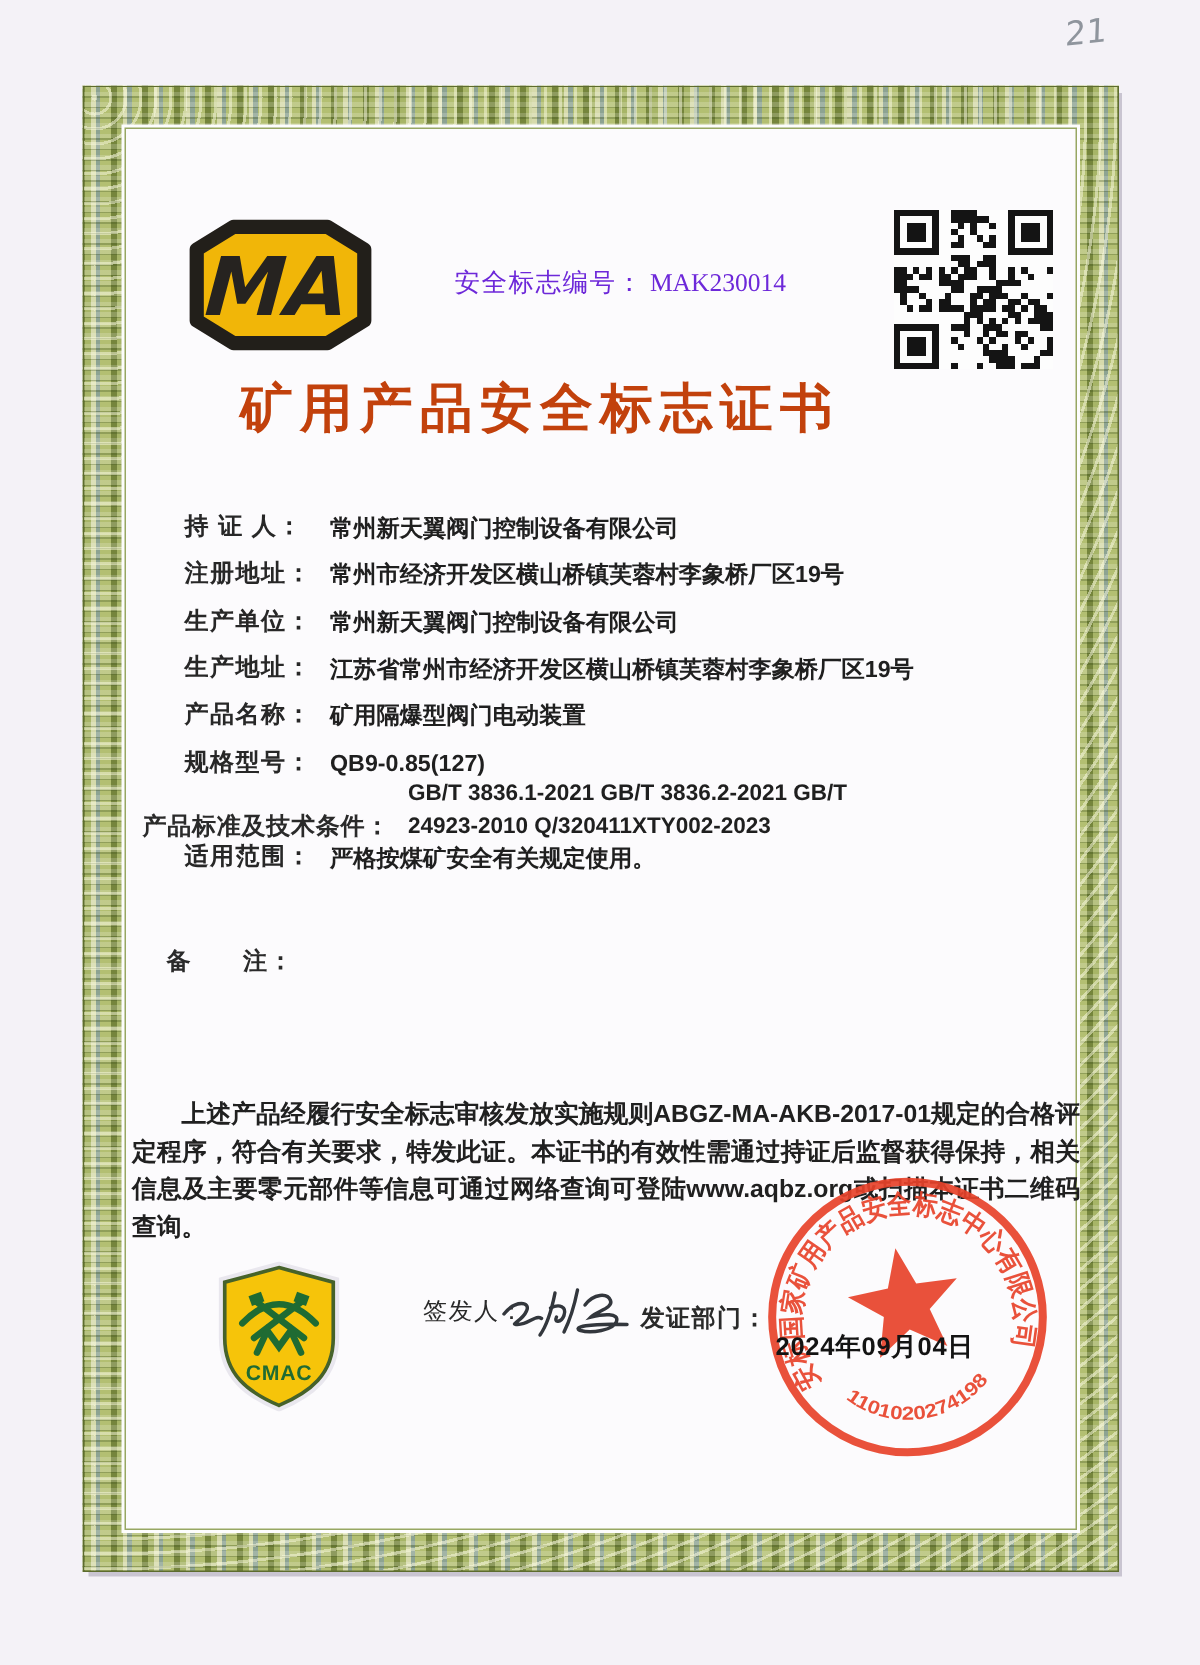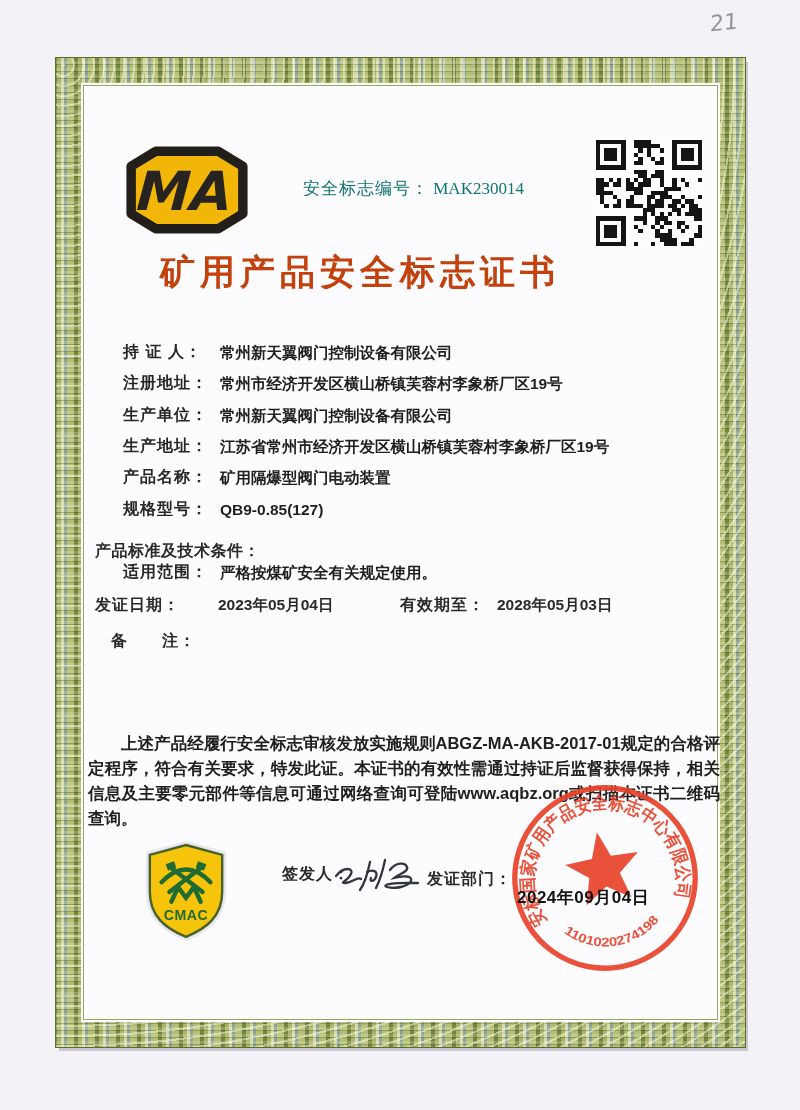--- a/index.html
+++ b/index.html
@@ -11,21 +11,21 @@
     background:
       repeating-radial-gradient(circle at 8px 8px, rgba(250,250,225,.5) 0 2px, rgba(0,0,0,0) 2px 10px),
       repeating-linear-gradient(0deg, rgba(255,255,255,0) 0 3px, rgba(55,75,25,.28) 3px 4px, rgba(255,255,255,.18) 4px 7px),
       repeating-linear-gradient(90deg,#75853c 0 2px,#a7b567 2px 6px,#d6daab 6px 9px,#8da392 9px 12px,#b3bf72 12px 19px,#75853c 19px 21px);
     box-shadow:3px 4px 0 -1px #c9c5d1, inset 0 0 0 1px #5d6c2e;}
   .frame-inner{position:absolute;inset:26px;background:#fcfbfd;
     box-shadow: inset 0 0 0 2px #fdfdfd, inset 0 0 0 3px #97a763;}
   .abs{position:absolute;}
   
   .ma-logo{left:116px;top:146px;width:142px;height:88px;}
-  .certno{left:303px;top:177px;font-family:"Liberation Serif",serif;font-size:17px;color:#0f766e;}
+  .certno{left:303px;top:177px;font-family:"Liberation Serif",serif;font-size:17px;color:#6d28d9;}
   .certno .lbl{letter-spacing:1px;}
   .qr{left:596px;top:140px;width:106px;height:106px;background:#fdfdfd;}
   .title{left:0;width:720px;top:249px;text-align:center;font-size:35px;font-weight:900;
          color:#c2410c;letter-spacing:5px;}
   
   .row{left:95px;width:620px;height:22px;font-size:16px;line-height:22px;white-space:nowrap;}
   .row .lbl{position:absolute;left:0;top:0;font-weight:700;color:#272727;letter-spacing:1px;margin-left:28px;}
   .row .val{position:absolute;left:125px;top:1px;font-weight:700;color:#1f1f1f;font-size:15.5px;}
   .row-std{left:95px;width:620px;height:46px;}
   .row-std .lbl{position:absolute;left:0;top:11px;font-weight:700;font-size:16px;letter-spacing:.5px;margin-top:12px;}
@@ -35,21 +35,21 @@
   .dates .lbl{font-weight:700;letter-spacing:1px;}
   .dates .val{font-weight:700;font-size:15.5px;}
   .d1l{position:absolute;left:0;}  .d1v{position:absolute;left:123px;}
   .d2l{position:absolute;left:305px;} .d2v{position:absolute;left:402px;}
   .remark{left:111px;top:631px;font-size:16px;font-weight:700;letter-spacing:1px;}
   
   .statement{left:88px;top:731px;width:632px;font-size:16.5px;line-height:25px;font-weight:700;
              color:#202020;text-align:justify;text-indent:2em;}
   
   .cmac{left:142px;top:841px;width:88px;height:100px;}
-  .signer{left:282px;top:864px;font-size:16px;font-weight:700;letter-spacing:1px;}
+  .signer{left:282px;top:864px;font-size:16px;font-weight:400;letter-spacing:1px;}
   .sig{left:330px;top:838px;width:105px;height:60px;}
   .dept{left:427px;top:869px;font-size:16px;font-weight:700;letter-spacing:1px;}
   .stamp{left:508px;top:781px;width:194px;height:194px;}
   .stamp-date{left:517px;top:886px;font-size:17px;font-weight:700;color:#131313;
               letter-spacing:.5px;z-index:5;}
   .pencil{left:710px;top:10px;font-size:22px;color:#8f959d;transform:rotate(-6deg) skewX(-8deg);
           font-family:"DejaVu Sans",sans-serif;}
 </style>
 </head>
 <body>
@@ -97,32 +97,27 @@
   <div class="abs row" style="top:466px">
     <span class="lbl">产品名称：</span>
     <span class="val">矿用隔爆型阀门电动装置</span>
   </div>
   <div class="abs row" style="top:498px">
     <span class="lbl">规格型号：</span>
     <span class="val">QB9-0.85(127)</span>
   </div>
   <div class="abs row-std abs" style="left:95px;top:518px">
     <span class="lbl">产品标准及技术条件：</span>
+    <span class="val">GB/T 3836.1-2021 GB/T 3836.2-2021 GB/T 24923-2010 Q/320411XTY002-2023</span>
   </div>
   <div class="abs row" style="top:561px">
     <span class="lbl">适用范围：</span>
     <span class="val">严格按煤矿安全有关规定使用。</span>
   </div>
 
-  <div class="abs dates">
-    <span class="lbl d1l">发证日期：</span>
-    <span class="val d1v">2023年05月04日</span>
-    <span class="lbl d2l">有效期至：</span>
-    <span class="val d2v">2028年05月03日</span>
-  </div>
 
   <div class="abs remark">备　　注：</div>
 
   <div class="abs statement">上述产品经履行安全标志审核发放实施规则ABGZ-MA-AKB-2017-01规定的合格评定程序，符合有关要求，特发此证。本证书的有效性需通过持证后监督获得保持，相关信息及主要零元部件等信息可通过网络查询可登陆www.aqbz.org或扫描本证书二维码查询。</div>
 
   <svg class="abs cmac" viewBox="0 0 90 102">
     <path d="M45 4 L82 14 V52 C82 77 66 89 45 98 C24 89 8 77 8 52 V14 Z" fill="none" stroke="#e9e7ee" stroke-width="8"></path>
     <path d="M45 4 L82 14 V52 C82 77 66 89 45 98 C24 89 8 77 8 52 V14 Z" fill="#f6c40a" stroke="#46622a" stroke-width="2.5"></path>
     <g stroke="#1f6b33" stroke-width="4.5" fill="none" stroke-linecap="round">
       <path d="M20 42 Q45 16 70 42"></path>

